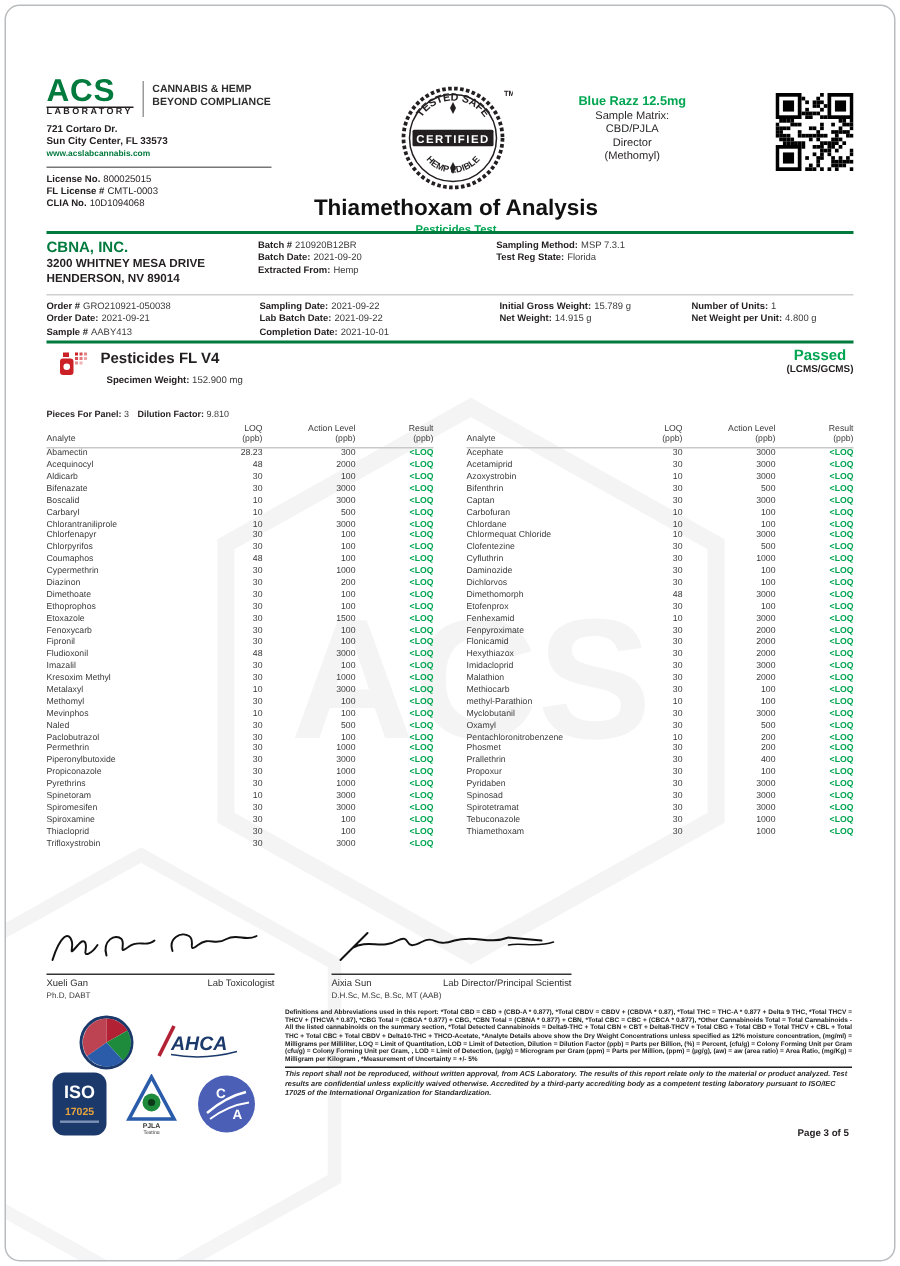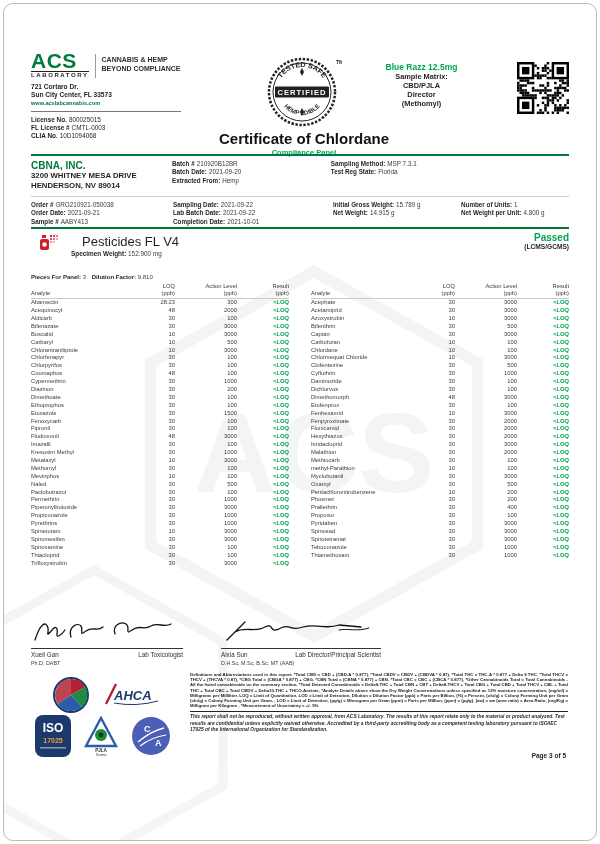--- a/index.html
+++ b/index.html
@@ -19,39 +19,39 @@
   .url{font-size:5.6px;font-weight:bold;color:#007a3d;margin-top:1px}
   .hdr-hr{width:150px;border-top:1px solid #777;margin:5px 0 4px 0}
   .lic-line{font-size:6.4px;line-height:8.2px}
   .lic-line .b{margin-right:2px}
   .seal-wrap{position:absolute;left:258px;top:52px;width:84px;text-align:center}
   .coa-title{position:absolute;left:150px;top:126px;width:300px;text-align:center}
   .coa-title .t{font-size:15px;font-weight:bold;color:#111}
   .coa-title .s{font-size:7.5px;font-weight:bold;color:#00a551;margin-top:1px}
   .sample-block{position:absolute;left:330px;top:58px;width:175px;text-align:center}
   .sample-name{font-size:8.5px;font-weight:bold;color:#00a551}
-  .sample-line{font-size:7.4px;font-weight:bold;line-height:9px}
+  .sample-line{font-size:7.4px;font-weight:normal;line-height:9px}
   .qr{position:absolute;left:513px;top:58px;width:52px;height:52px}
   .rule-green{position:absolute;left:27px;right:27px;height:2px;background:#007a3d}
   
   .meta{position:absolute;left:27px;right:27px;top:156px}
   .meta-row{display:flex}
   .meta-col1{width:142px}.meta-col2{width:160px}.meta-col3{width:128px}.meta-col4{flex:1}
   .client-name{font-size:10px;font-weight:bold;color:#007a3d;line-height:11px}
   .client-addr{font-size:7.8px;font-weight:bold;line-height:10px}
   .meta-line{font-size:6.3px;line-height:8.4px;color:#3a3a3a}
   .meta-line .b{color:#231f20;margin-right:2px}
   .meta-div{border-top:1px solid #cfcfcf;margin:5px 0 4px 0}
   
   .pest-hdr{position:absolute;left:27px;right:27px;top:228px}
   .pest-icon{position:absolute;left:8px;top:2px;width:20px;height:22px}
-  .pest-title{position:absolute;left:51px;top:2px;font-size:13px;font-weight:normal}
+  .pest-title{position:absolute;left:36px;top:2px;font-size:10px;font-weight:bold}
   .pest-spec{position:absolute;left:40px;top:18px;font-size:6.4px;font-weight:bold}
   .pest-spec span{font-weight:normal;color:#3a3a3a}
-  .pest-status{position:absolute;right:0;top:0;text-align:right}
+  .pest-status{position:absolute;right:0;top:0;text-align:center}
   .pest-status .p{font-size:10px;font-weight:bold;color:#00a551}
   .pest-status .m{font-size:6.6px;font-weight:bold;color:#231f20}
   .panel-line{position:absolute;left:27px;top:270px;font-size:6px}
   .panel-line .v{font-weight:normal;color:#3a3a3a;margin-right:4px}
   
   .tables{position:absolute;left:27px;right:27px;top:279px;display:flex;gap:22px}
   .ptable{flex:1}
   .phead{display:grid;grid-template-columns:1fr 38px 62px 52px;border-bottom:1px solid #c9c9c9;padding-bottom:2px;align-items:end}
   .phead .h{font-size:5.8px;color:#3a3a3a;text-align:right;line-height:6.6px}
   .phead .h.first{text-align:left}
@@ -132,22 +132,22 @@
         <text font-size="6" font-weight="bold" fill="#231f20"><textPath href="#arcB" startOffset="50%" text-anchor="middle">HEMP EDIBLE</textPath></text>
         <rect x="9" y="30.5" width="54" height="11" fill="#231f20" rx="1"></rect>
         <text x="36" y="39" text-anchor="middle" fill="#fff" font-size="7.6" font-weight="bold" letter-spacing="1">CERTIFIED</text>
         <polygon points="36,12 38,16 36,20 34,16" fill="#231f20"></polygon>
         <polygon points="36,52 38,56 36,60 34,56" fill="#231f20"></polygon>
         <text x="70" y="8" font-size="5" font-weight="bold" fill="#231f20">TM</text>
       </svg>
     </div>
 
     <div class="coa-title">
-      <div class="t">Certificate of Chlordane</div>
-      <div class="s">Compliance Panel</div>
+      <div class="t">Thiamethoxam of Analysis</div>
+      <div class="s">Pesticides Test</div>
     </div>
 
     <div class="sample-block">
       <div class="sample-name">Blue Razz 12.5mg</div>
       <div class="sample-line">Sample Matrix:</div>
       <div>
 
       <div class="sample-line">CBD/PJLA</div>
           <div class="sample-line">Director</div>
           <div class="sample-line">(Methomyl)</div>

